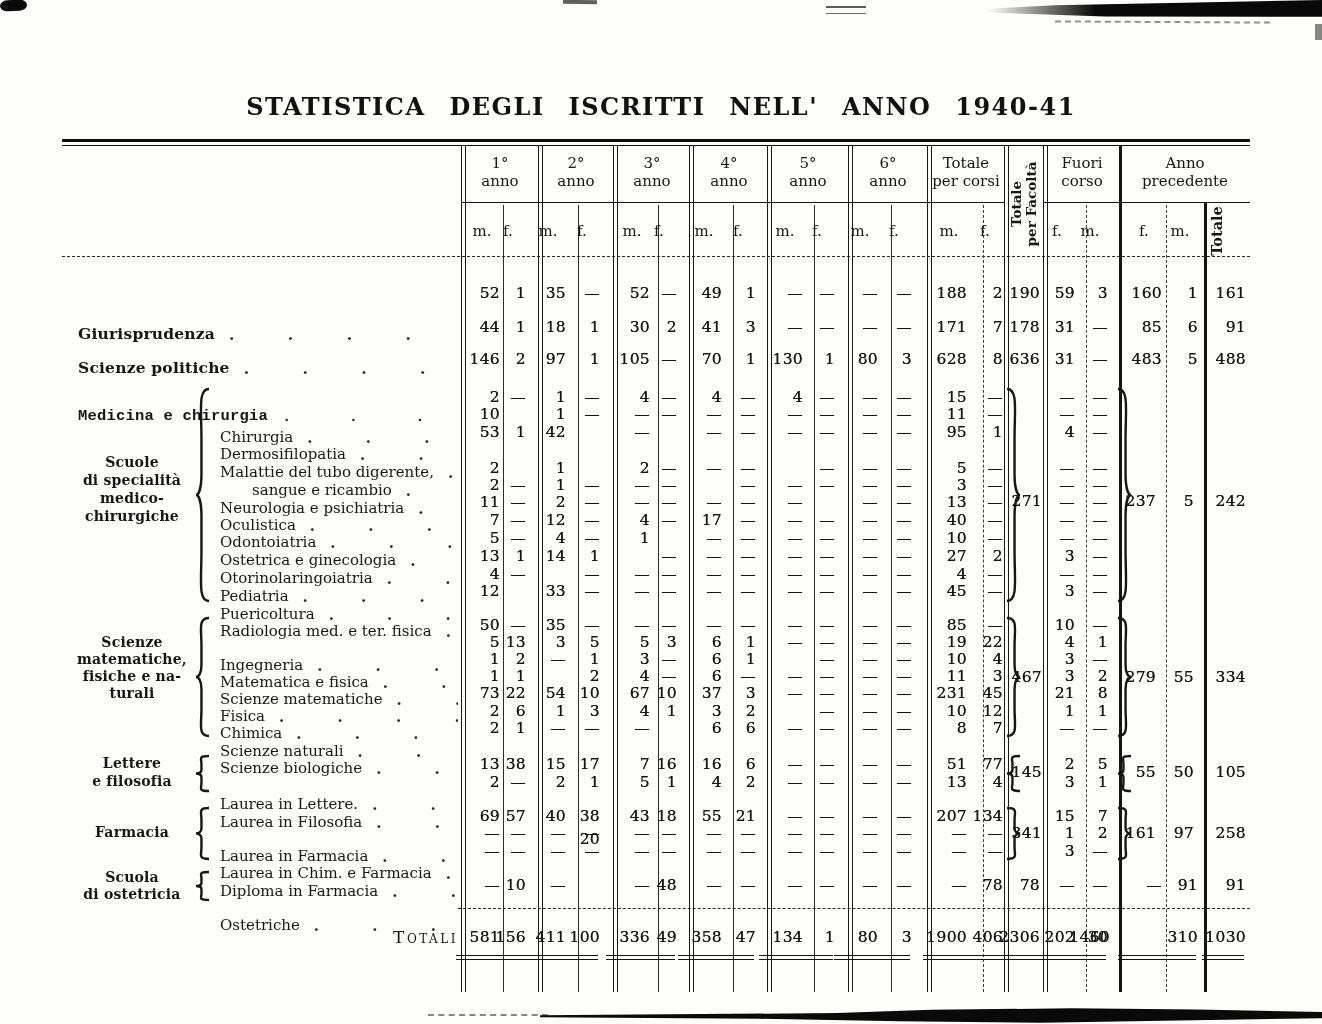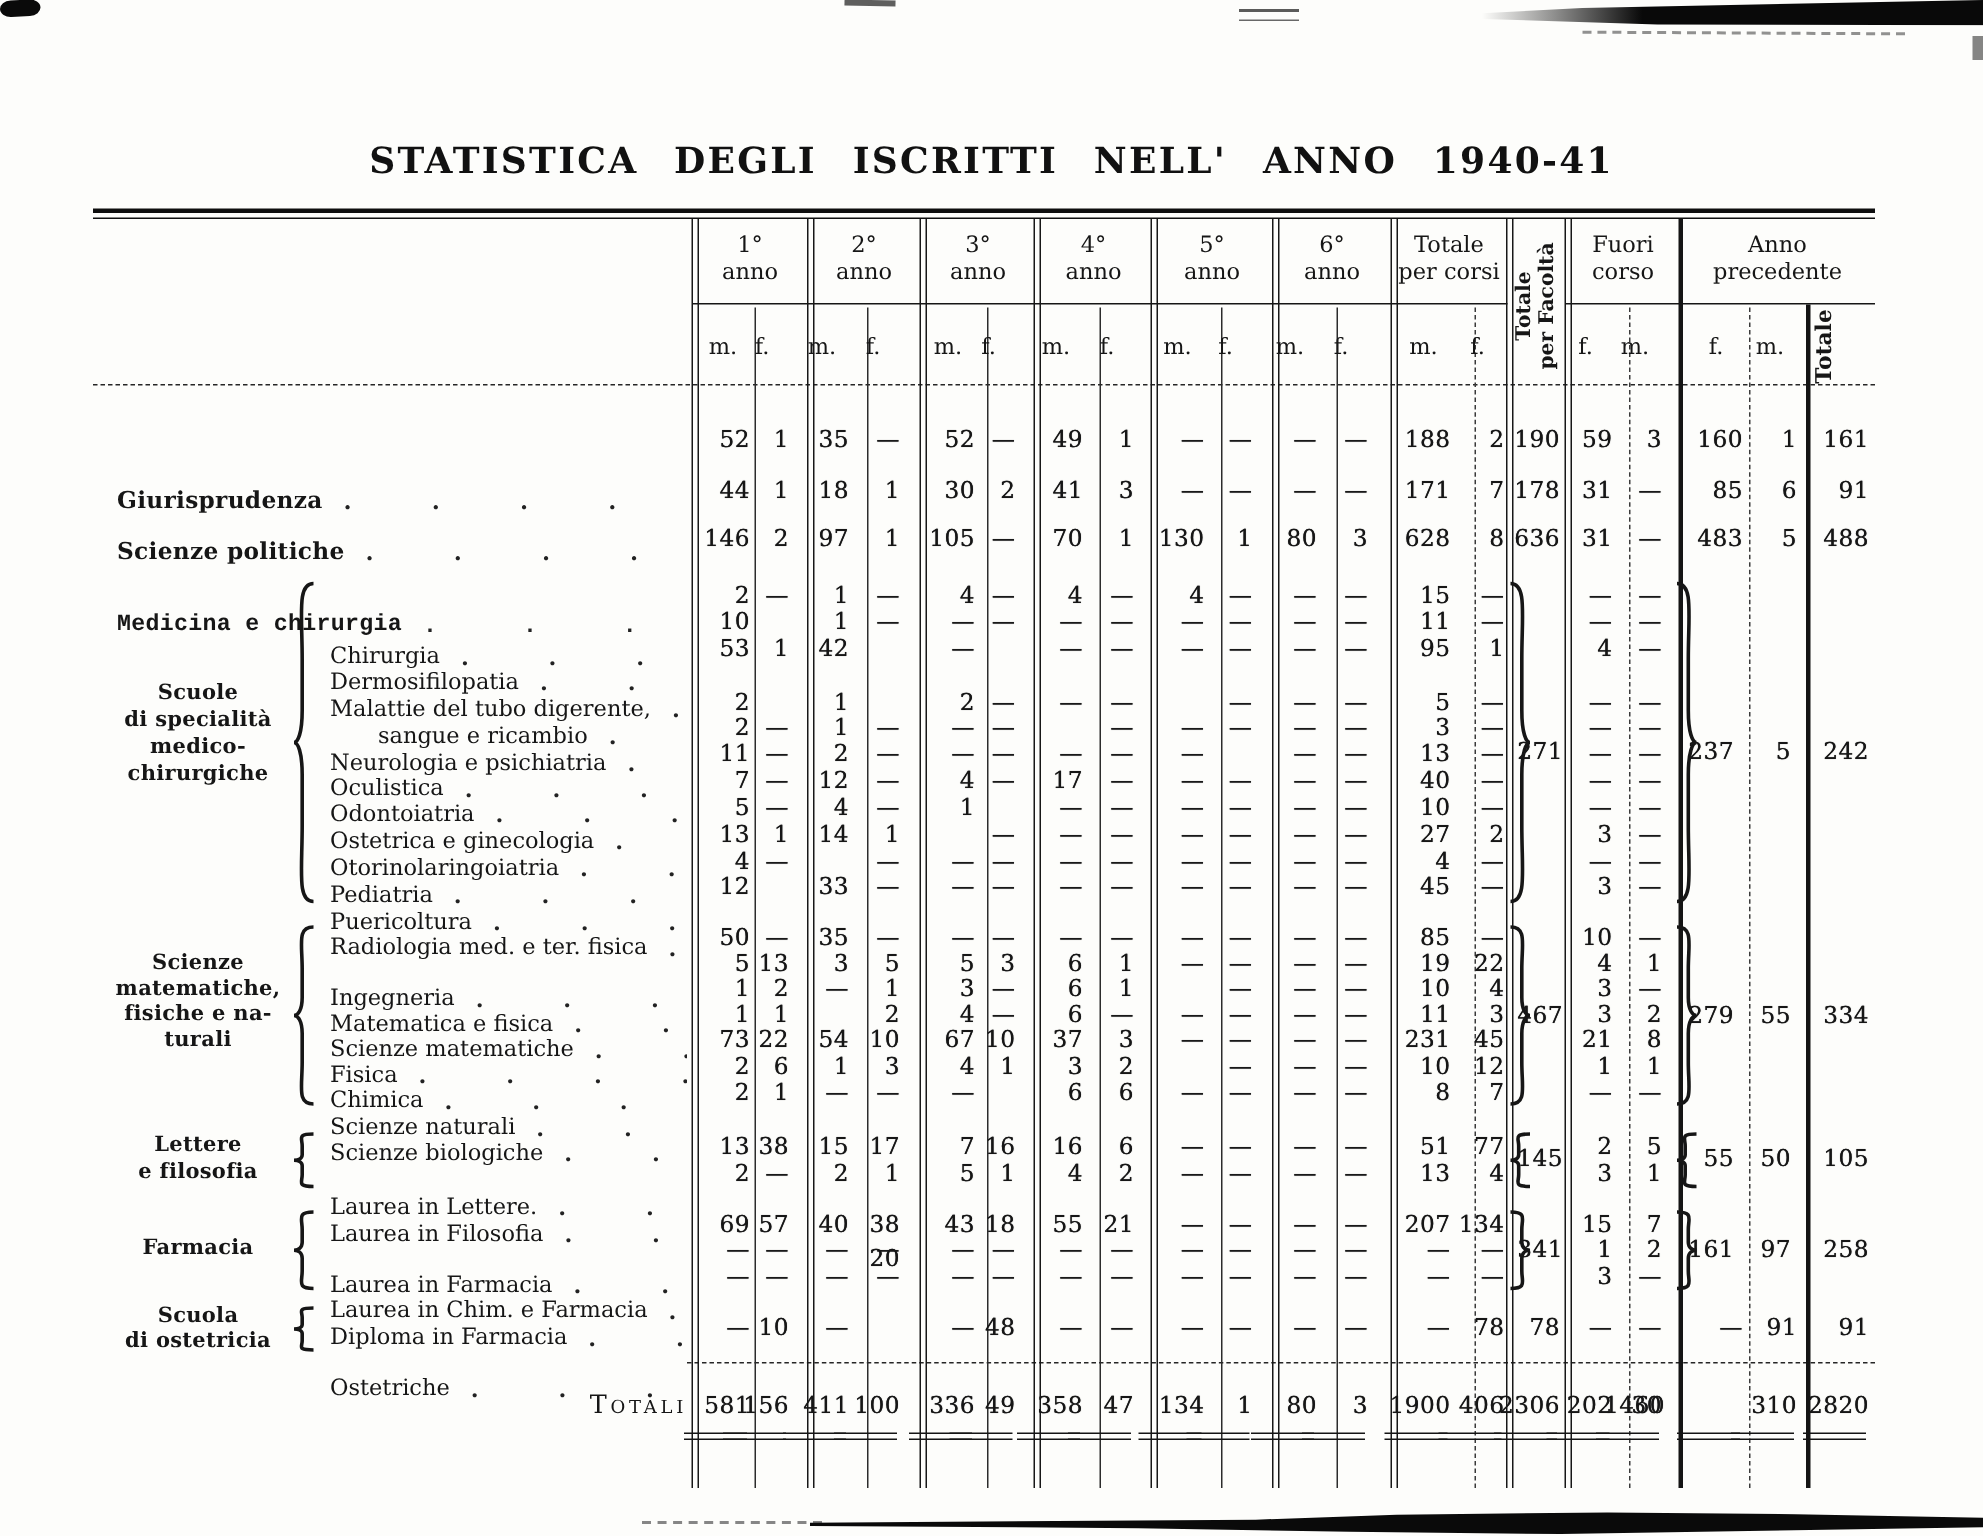--- a/index.html
+++ b/index.html
@@ -814,21 +814,21 @@
       <div class="cell" style="left: 777px; top: 937px;">1</div>
       <div class="cell" style="left: 820px; top: 937px;">80</div>
       <div class="cell" style="left: 854px; top: 937px;">3</div>
       <div class="cell" style="left: 909px; top: 937px;">1900</div>
       <div class="cell" style="left: 945px; top: 937px;">406</div>
       <div class="cell" style="left: 982px; top: 937px;">2306</div>
       <div class="cell" style="left: 1017px; top: 937px;">202</div>
       <div class="cell" style="left: 1050px; top: 937px;">30</div>
       <div class="cell" style="left: 1052px; top: 937px;">1460</div>
       <div class="cell" style="left: 1140px; top: 937px;">310</div>
-      <div class="cell" style="left: 1188px; top: 937px;">2820</div>
+      <div class="cell" style="left: 1188px; top: 937px;">1030</div>
     </div>
 
   <div class="artifact" style="left:0;top:0;width:27px;height:11px;background:#0a0a0a;border-radius:30%/55%;transform:rotate(-3deg);"></div>
   <div class="artifact" style="left:563px;top:0;width:34px;height:4px;background:#2a2a2a;opacity:.75;transform:rotate(1deg);"></div>
   <div class="artifact" style="left:826px;top:6px;width:40px;height:5px;border-top:2.5px solid #333;border-bottom:1.5px solid #444;opacity:.8;"></div>
   <div class="artifact" style="left:988px;top:0;width:334px;height:21px;background:linear-gradient(to right, rgba(10,10,10,0) 0%, #090909 32%);clip-path:polygon(0 42%,20% 25%,100% 0,100% 80%,35% 78%,0 60%);"></div>
   <div class="artifact" style="left:1055px;top:21px;width:215px;height:0;border-top:2px dashed #4a4a4a;opacity:.6;transform:rotate(.3deg);"></div>
   <div class="artifact" style="left:1315px;top:24px;width:7px;height:16px;background:#222;opacity:.55;"></div>
   <div class="artifact" style="left:428px;top:1014px;width:120px;height:0;border-top:2.2px dashed #555;opacity:.7;"></div>
   <div class="artifact" style="left:540px;top:1008px;width:782px;height:15px;background:#0a0a0a;clip-path:polygon(0 48%,38% 34%,50% 12%,68% 2%,84% 10%,100% 26%,100% 68%,64% 98%,46% 88%,28% 72%,0 62%);"></div>

